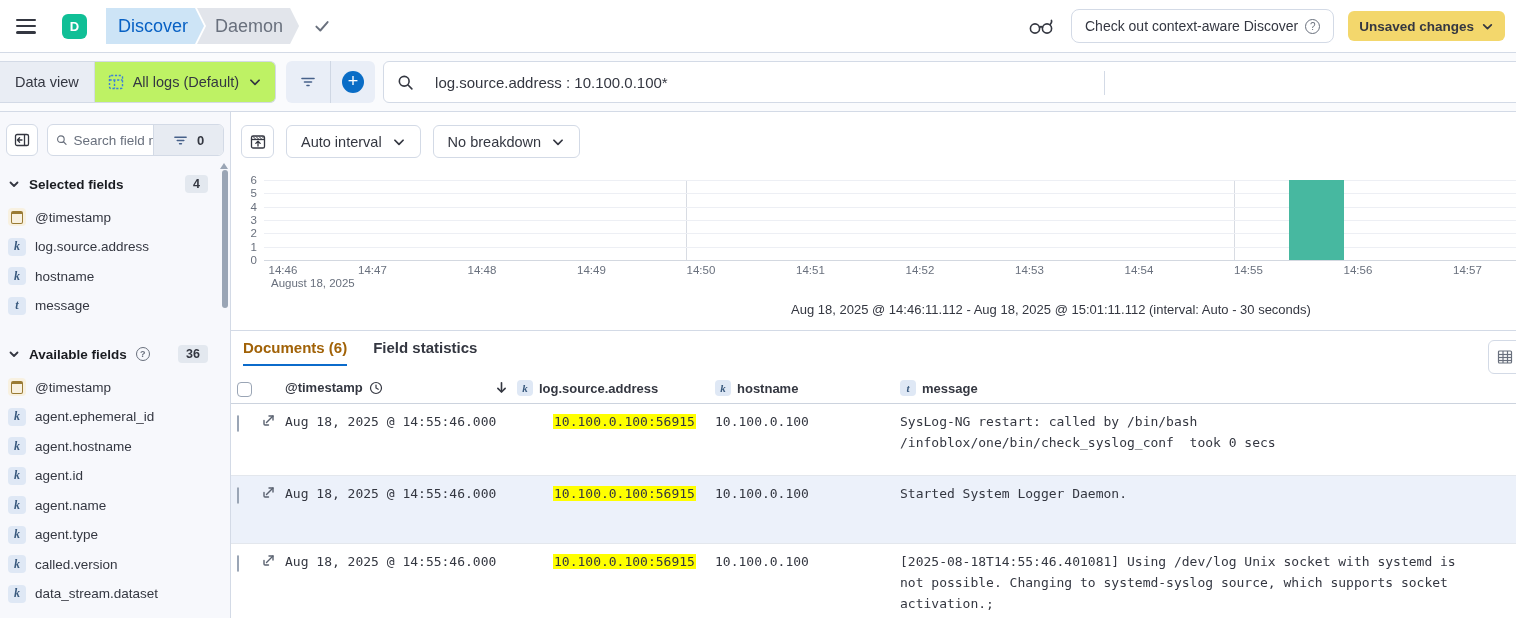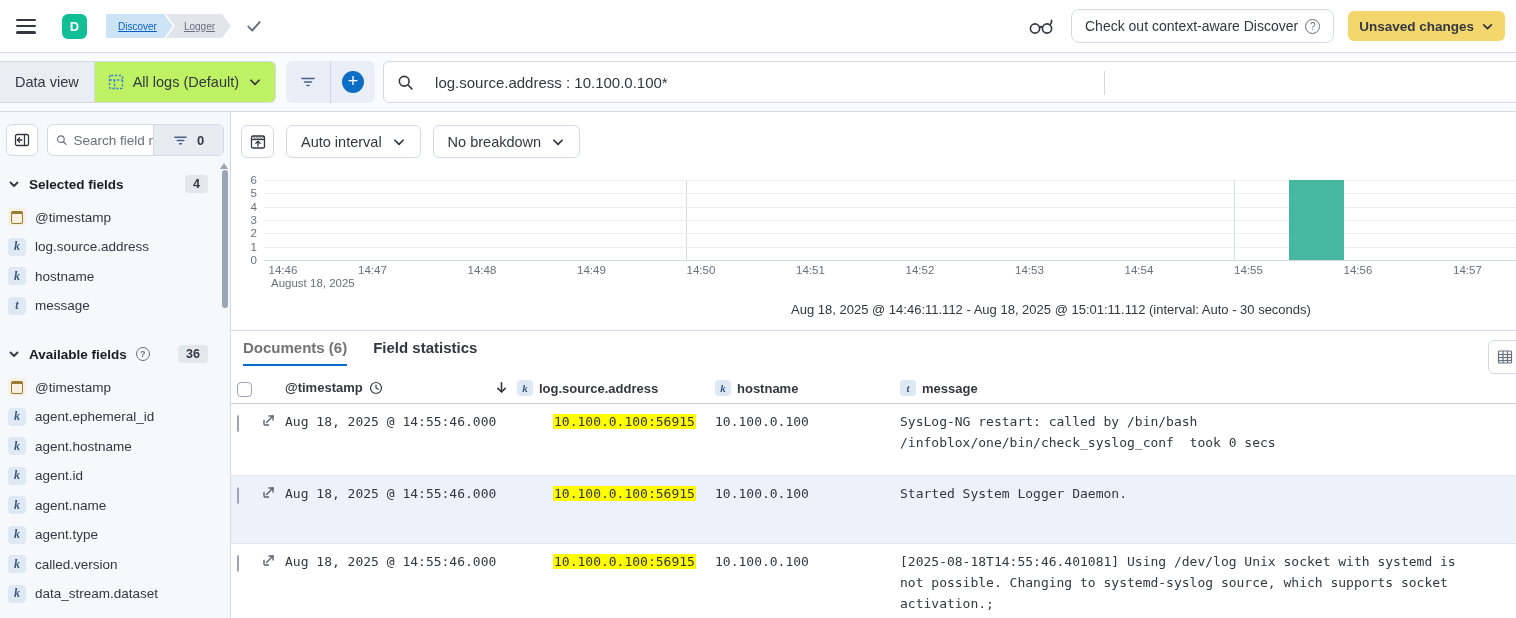--- a/index.html
+++ b/index.html
@@ -8,21 +8,21 @@
   button { font-family:inherit; color:inherit; background:none; border:none; cursor:pointer; }
   svg { display:block; }
 
   
   .top-header { position:absolute; top:0; left:0; width:100%; height:53px; background:#fff; border-bottom:1px solid #d3dae6; display:flex; align-items:center; }
   .menu-btn { margin-left:12px; padding:4px; }
   .ham { width:20px; height:15px; display:flex; flex-direction:column; justify-content:space-between; }
   .ham i { display:block; height:2.6px; background:#343741; border-radius:2px; }
   .avatar { width:25px; height:25px; border-radius:6px; background:#10bf96; color:#fff; font-weight:700; font-size:13px; display:flex; align-items:center; justify-content:center; margin-left:22px; }
   .crumbs { display:flex; align-items:center; margin-left:19px; }
-  .crumb { height:24px; display:flex; align-items:center; font-size:10px; padding:0 16px 0 12px; white-space:nowrap;text-decoration:underline; }
+  .crumb { height:36px; display:flex; align-items:center; font-size:18px; padding:0 16px 0 12px; white-space:nowrap; }
   .crumb.c-blue { background:#cde4f6; color:#0861c4; font-weight:500; clip-path:polygon(0 0, calc(100% - 9px) 0, 100% 50%, calc(100% - 9px) 100%, 0 100%); }
   .crumb.c-gray { background:#e2e5eb; color:#69707d; margin-left:-7px; padding-left:18px; clip-path:polygon(0 0, calc(100% - 9px) 0, 100% 50%, calc(100% - 9px) 100%, 0 100%, 9px 50%); }
   .crumb-check { margin-left:14px; }
   .hdr-right { margin-left:auto; display:flex; align-items:center; gap:14px; padding-right:11px; }
   .glasses-btn { padding:2px; }
   .ctx-btn { height:34px; border:1px solid #d3dae6; border-radius:8px; background:#fff; padding:0 13px; display:flex; align-items:center; gap:7px; font-size:14px; font-weight:500; color:#343741; }
   .help-circle { width:15px; height:15px; border:1.2px solid #69707d; border-radius:50%; color:#69707d; font-size:10px; display:flex; align-items:center; justify-content:center; }
   .help-circle::before { content:"?"; }
   .unsaved-btn { height:30px; border-radius:6px; background:#f3d76c; padding:0 11px; display:flex; align-items:center; gap:7px; font-size:13.5px; font-weight:600; color:#343741; }
 
@@ -75,21 +75,21 @@
   .vline { position:absolute; top:0; height:80px; width:1px; background:#d8dce3; }
   .vline.v1 { left:422px; } .vline.v2 { left:970px; }
   .bar { position:absolute; }
   .x-tick { position:absolute; top:152px; font-size:11.5px; color:#69707d; white-space:nowrap; }
   .x-date { position:absolute; left:40px; top:165px; font-size:11.5px; color:#69707d; }
   .chart-caption { position:absolute; top:190px; left:820px; transform:translateX(-50%); font-size:13px; color:#343741; white-space:nowrap; }
   .panel-sep { position:absolute; top:218px; left:0; width:100%; height:1px; background:#d3dae6; }
 
   .tabs { position:absolute; top:227px; left:12px; display:flex; gap:26px; }
   .tab { font-size:15px; font-weight:700; padding-bottom:8px; border-bottom:2px solid transparent; }
-  .tab.active { color:#737373; border-bottom-color:#0b6bcb;text-align:right; }
+  .tab.active { color:#a16207; border-bottom-color:#0b6bcb;text-align:right; }
   .grid-btn { position:absolute; top:228px; left:1257px; width:34px; height:34px; border:1px solid #d3dae6; border-radius:6px; background:#fff; display:flex; align-items:center; justify-content:center; }
 
   .doc-table { position:absolute; top:263px; left:0; width:100%; }
   .t-head { position:relative; height:29px; border-bottom:1px solid #ccd3de; font-size:13px; font-weight:700; }
   .t-head .hcell { position:absolute; top:5px; display:flex; align-items:center; gap:6px; white-space:nowrap; }
   .checkbox { width:15px; height:15px; border:1px solid #9aa5b5; border-radius:4px; background:#fff; }
   .doc-row { position:relative; border-bottom:1px solid #e3e7ed; font-family:"DejaVu Sans Mono",monospace; font-size:13px; line-height:21px; min-height:67px; }
   .doc-row:nth-of-type(1) { min-height:72px; }
   .doc-row:nth-of-type(2) { min-height:68px; }
   .doc-row:nth-of-type(3) { min-height:80px; }
@@ -109,21 +109,21 @@
   <button class="menu-btn">
     <span class="ham">
         <i></i>
         <i></i>
         <i></i>
       </span>
   </button>
   <div class="avatar">D</div>
   <nav class="crumbs">
     <span class="crumb c-blue">Discover</span>
-    <span class="crumb c-gray">Logger</span>
+    <span class="crumb c-gray">Daemon</span>
     <svg class="crumb-check" width="18" height="18" viewBox="0 0 16 16" fill="none" stroke="#69707d" stroke-width="1.7" stroke-linecap="round" stroke-linejoin="round">
         <polyline points="3,8.5 6.5,12 13,4.5"></polyline>
       </svg>
   </nav>
   <div class="hdr-right">
     <button class="glasses-btn">
       <svg width="27" height="20" viewBox="0 0 27 20" fill="none" stroke="#343741" stroke-width="1.6" stroke-linecap="round">
           <circle cx="7" cy="12.5" r="4.6"></circle>
           <circle cx="19" cy="12.5" r="4.6"></circle>
           <path d="M11.6 11.4 q1.4 -1.6 2.9 0"></path>

